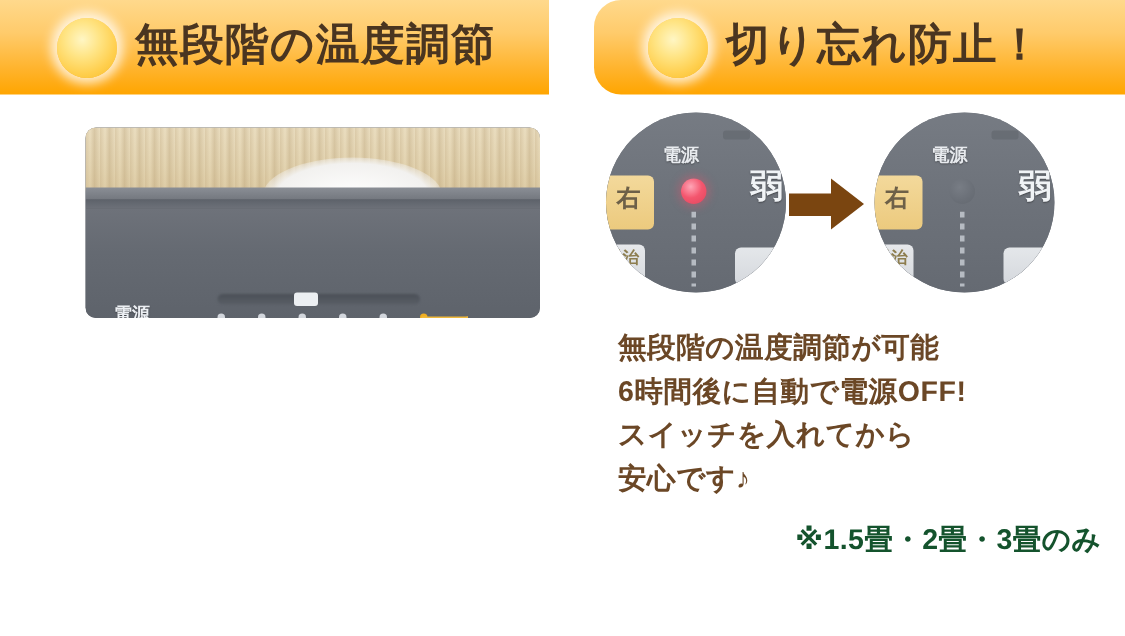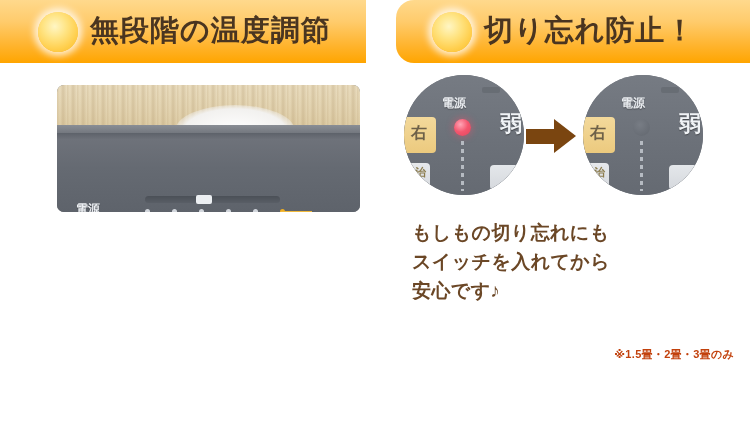--- a/index.html
+++ b/index.html
@@ -190,21 +190,21 @@
     border-left:22px solid #7a4510;
   }
 
   .right-text{
     position:absolute;left:36px;top:156px;
     font-size:19px;line-height:1.52;
     color:#6b4726;font-weight:bold;letter-spacing:0.4px;
   }
   .note{
     position:absolute;right:16px;top:284px;
-    font-size:11px;color:#c2410c;font-weight:bold;letter-spacing:0.3px;
+    font-size:19px;color:#14532d;font-weight:bold;letter-spacing:0.3px;
   }
 </style>
 </head>
 <body>
 
 <div class="page">
 
   <div class="banner left">
     <div class="sun"></div>
     <div class="banner-title">無段階の温度調節</div>
@@ -281,21 +281,22 @@
         </div>
         <div class="tab-blank"></div>
         <div class="lbl-power">電源</div>
         <div class="lbl-weak">弱</div>
         <div class="led off"></div>
         <div class="dots"></div>
       </div>
     </div>
 
     <div class="right-text">
-      <div>もしもの切り忘れにも</div>
+      <div>無段階の温度調節が可能</div>
+      <div>6時間後に自動で電源OFF!</div>
       <div>スイッチを入れてから</div>
       <div>安心です♪</div>
     </div>
 
     <div class="note">※1.5畳・2畳・3畳のみ</div>
   </div>
 
 </div>
 
 </body></html>

